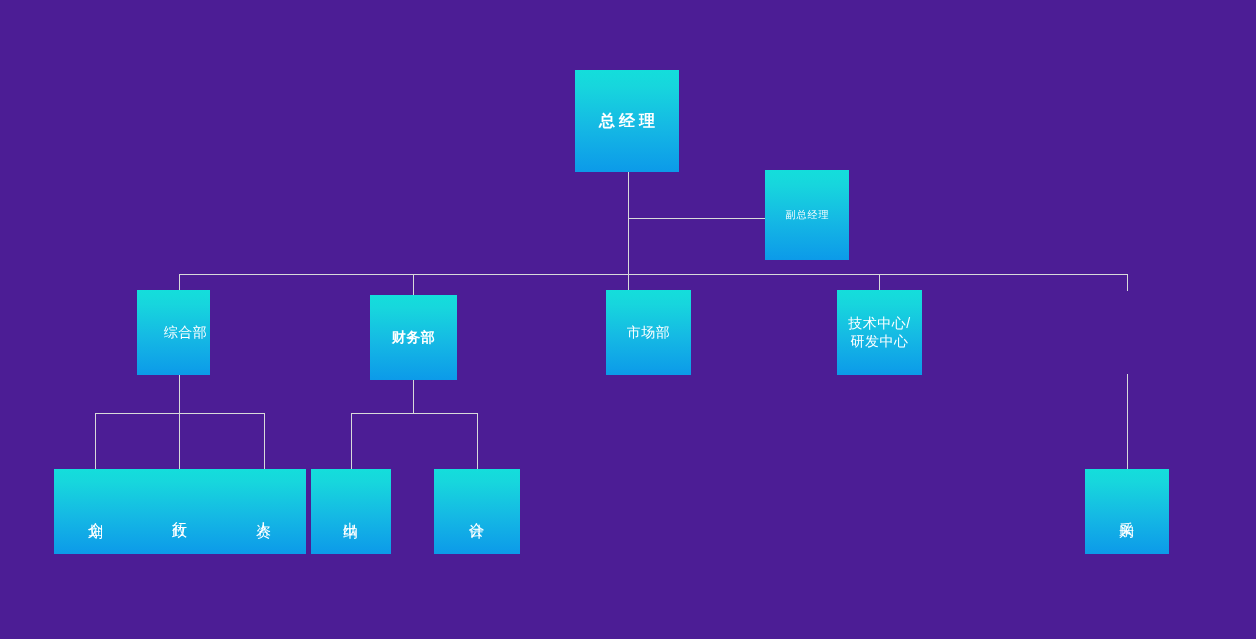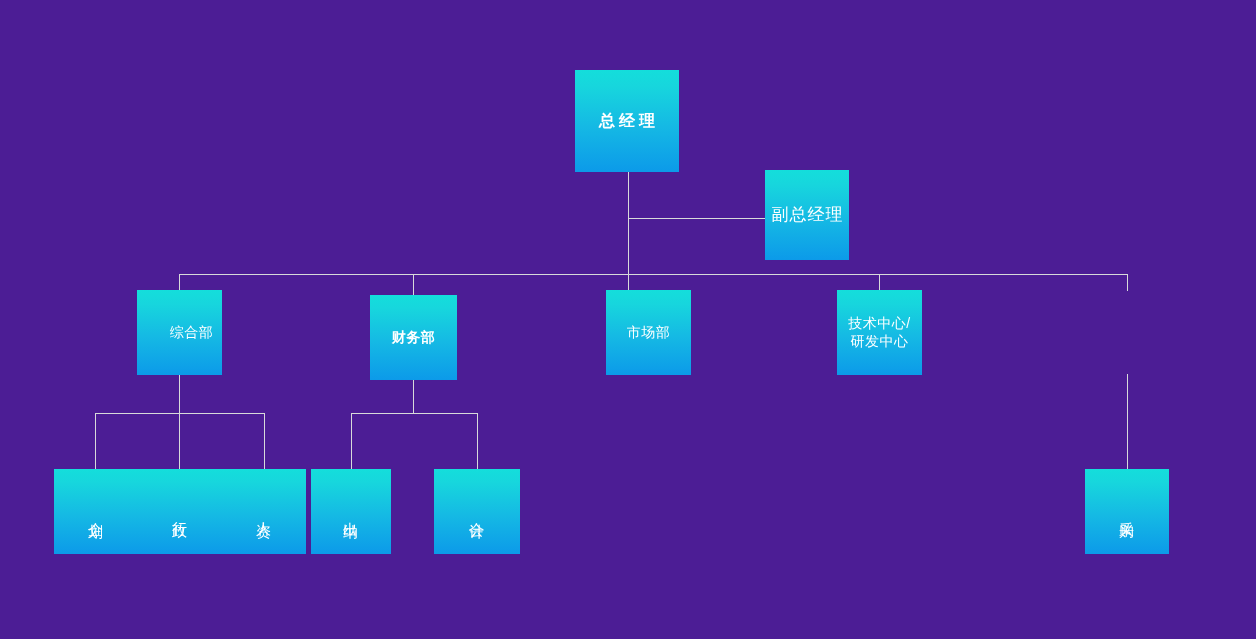--- a/index.html
+++ b/index.html
@@ -36,21 +36,21 @@
     user-select: none;
   }
 
   .node.lvl0 {
     font-size: 16px;
     font-weight: bold;
     letter-spacing: 4px;
     text-indent: 4px;
   }
   .node.lvl1 {
-    font-size: 17px;
+    font-size: 10px;
     letter-spacing: 1px;
     text-indent: 1px;
   }
   .node.lvl2 {
     font-size: 14px;
     letter-spacing: 0.5px;
   }
   .node.lvl3 {
     font-size: 14px;
     letter-spacing: 0.5px;
@@ -100,21 +100,21 @@
   <div class="line h" style="left:351px; top:413px; width:127px;"></div>
   <div class="line v" style="left:351px; top:413px; height:57px;"></div>
   <div class="line v" style="left:477px; top:413px; height:57px;"></div>
 
   <div class="line v" style="left:1127px; top:374px; height:96px;"></div>
 
   <div class="node lvl0" style="left:575px; top:70px; width:104px; height:102px;">总经理</div>
 
   <div class="node lvl1" style="left:765px; top:170px; width:84px; height:90px;">副总经理</div>
 
-  <div class="node lvl2" style="left:137px; top:290px; width:85px; height:85px;padding-left:24px;">综合部</div>
+  <div class="node lvl2" style="left:137px; top:290px; width:73px; height:85px;padding-left:24px;">综合部</div>
 
   <div class="node lvl2" style="left:370px; top:295px; width:87px; height:85px;font-weight:bold;">财务部</div>
 
   <div class="node lvl2" style="left:586px; top:290px; width:85px; height:85px;margin-left:20px;">市场部</div>
 
   <div class="node lvl2" style="left:837px; top:290px; width:85px; height:85px;">技术中心/
 研发中心</div>
 
 
   <div class="node lvl3 vert" style="left:54px; top:469px; width:84px; height:85px;">企划</div>

